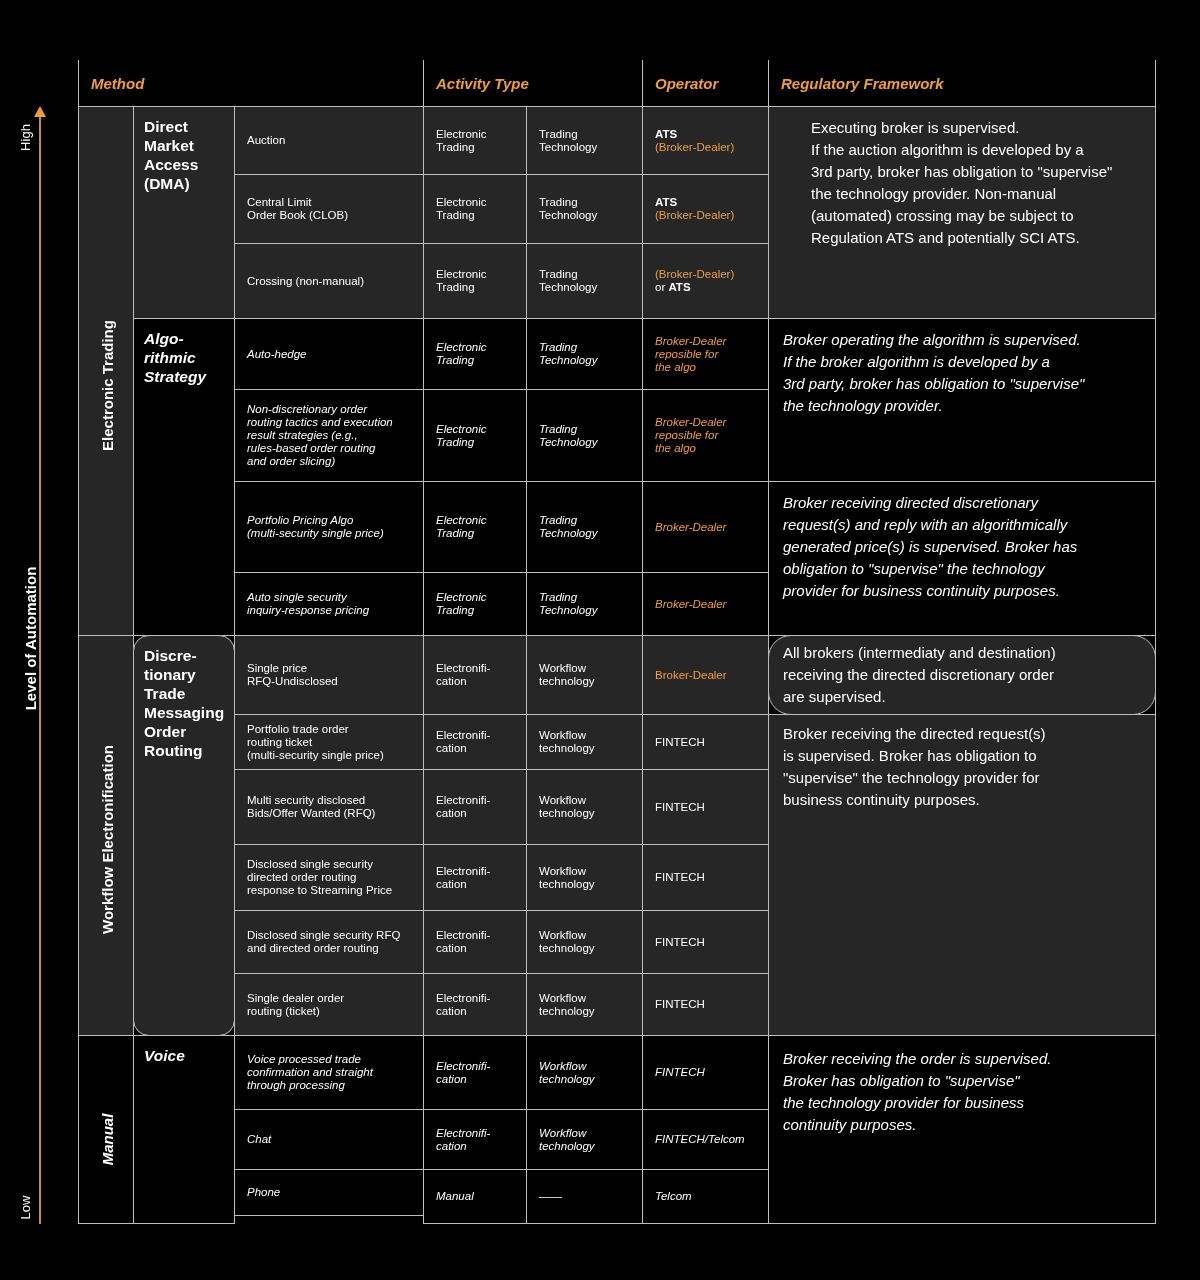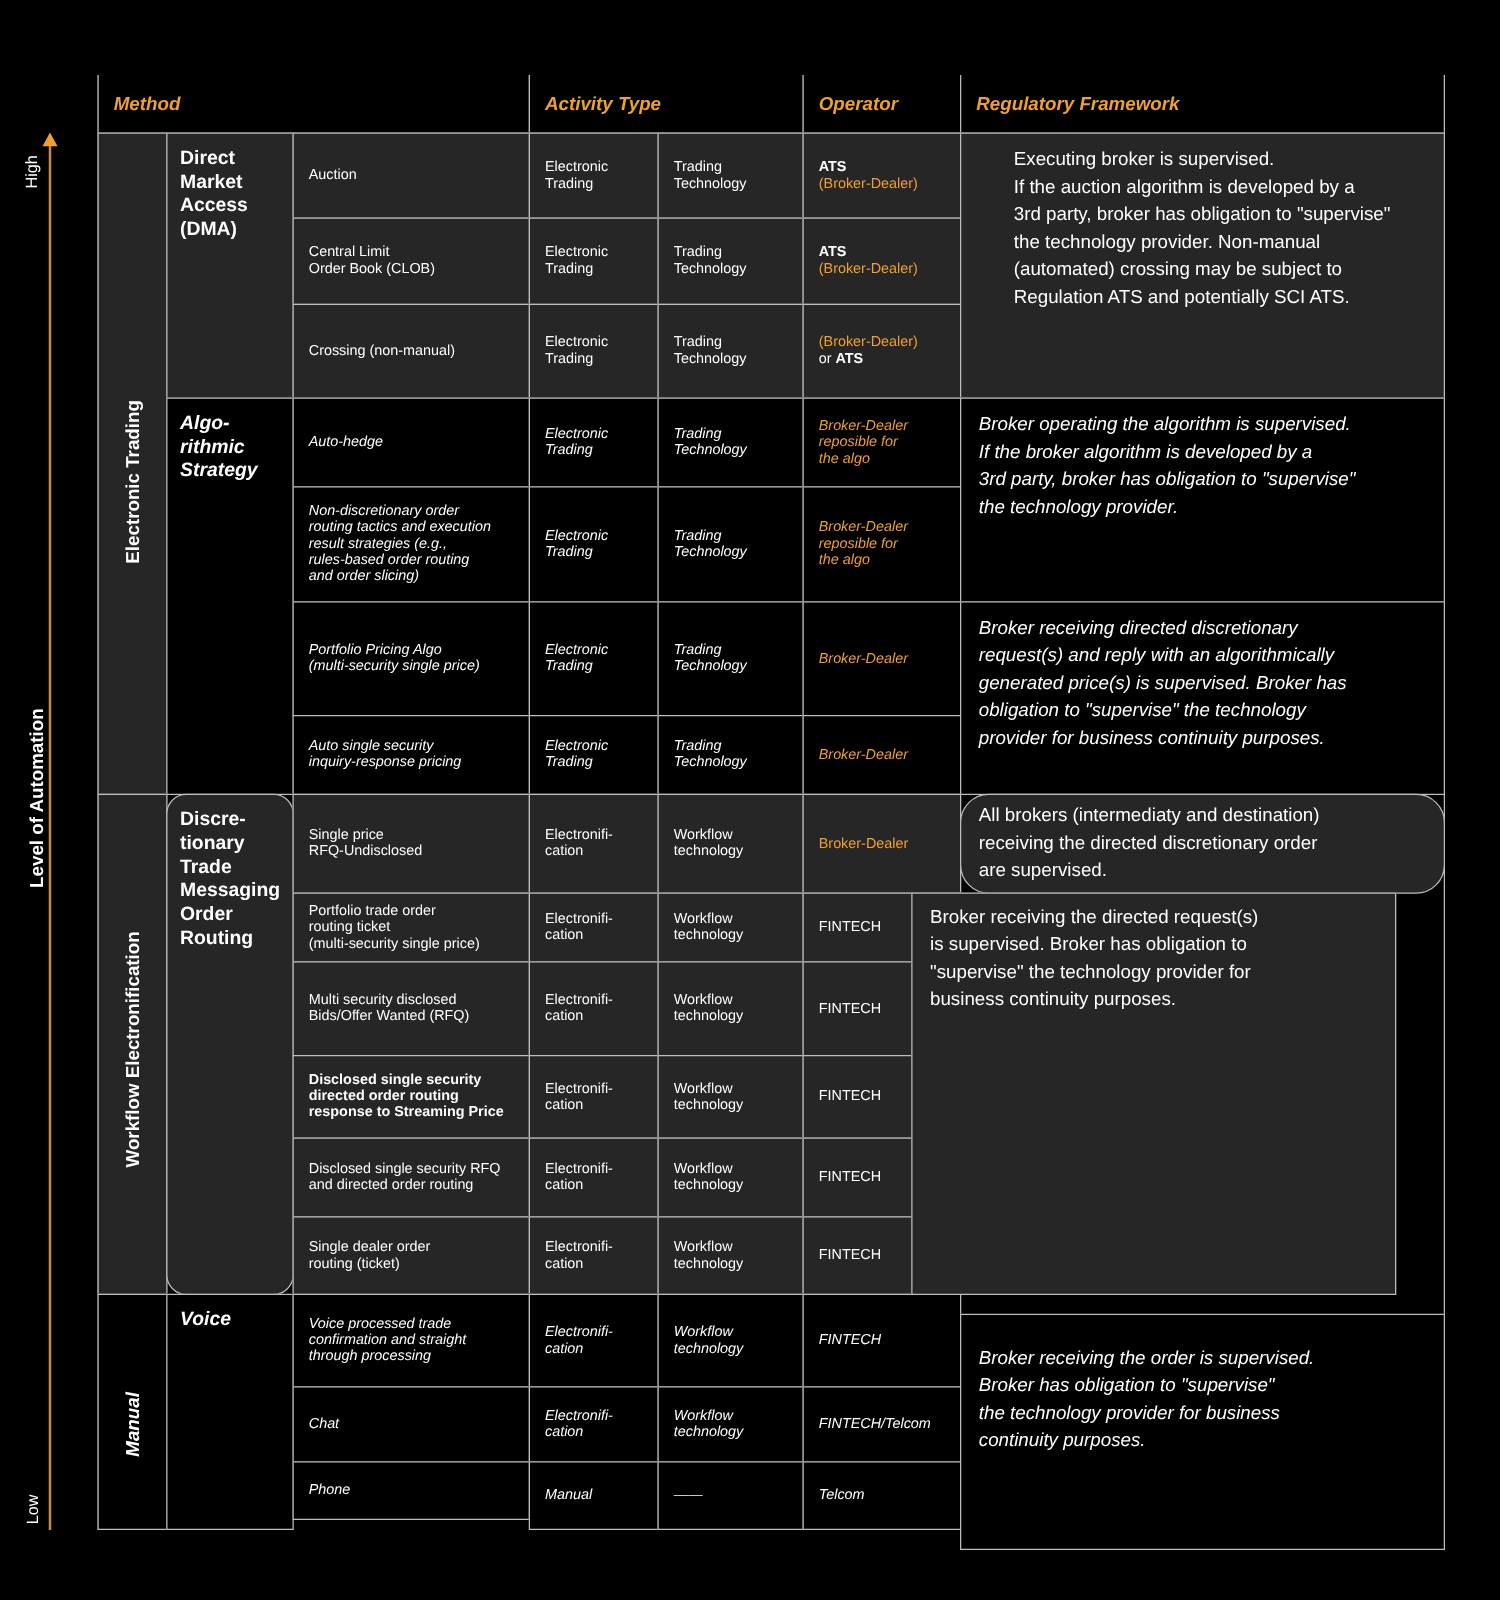--- a/index.html
+++ b/index.html
@@ -142,21 +142,21 @@
 <div class="cell gray small" style="left:642px;top:714px;width:127px;height:56px;">FINTECH</div>
 
 <div class="cell gray small" style="left:234px;top:769px;width:190px;height:76px;">Multi security disclosed
 Bids/Offer Wanted (RFQ)</div>
 <div class="cell gray small" style="left:423px;top:769px;width:104px;height:76px;">Electronifi-
 cation</div>
 <div class="cell gray small" style="left:526px;top:769px;width:117px;height:76px;">Workflow
 technology</div>
 <div class="cell gray small" style="left:642px;top:769px;width:127px;height:76px;">FINTECH</div>
 
-<div class="cell gray small" style="left:234px;top:844px;width:190px;height:67px;font-weight:bold;">Disclosed single security
+<div class="cell gray small" style="left:234px;top:844px;width:190px;height:67px;">Disclosed single security
 directed order routing
 response to Streaming Price</div>
 <div class="cell gray small" style="left:423px;top:844px;width:104px;height:67px;">Electronifi-
 cation</div>
 <div class="cell gray small" style="left:526px;top:844px;width:117px;height:67px;">Workflow
 technology</div>
 <div class="cell gray small" style="left:642px;top:844px;width:127px;height:67px;">FINTECH</div>
 
 <div class="cell gray small" style="left:234px;top:910px;width:190px;height:64px;">Disclosed single security RFQ
 and directed order routing</div>
@@ -206,20 +206,20 @@
 3rd party, broker has obligation to "supervise"
 the technology provider.</div>
 <div class="cell black reg" style="left:768px;top:481px;width:388px;height:155px;">Broker receiving directed discretionary
 request(s) and reply with an algorithmically
 generated price(s) is supervised. Broker has
 obligation to "supervise" the technology
 provider for business continuity purposes.</div>
 <div class="cell gray reg" style="left:768px;top:635px;width:388px;height:80px;padding-top:6px;border-radius:23px;">All brokers (intermediaty and destination)
 receiving the directed discretionary order
 are supervised.</div>
-<div class="cell gray reg" style="left:729px;top:714px;width:388px;height:322px;padding-top:8px;">Broker receiving the directed request(s)
+<div class="cell gray reg" style="left:768px;top:714px;width:388px;height:322px;padding-top:8px;">Broker receiving the directed request(s)
 is supervised. Broker has obligation to
 "supervise" the technology provider for
 business continuity purposes.</div>
-<div class="cell black reg" style="left:768px;top:1035px;width:388px;height:189px;padding-top:24px;margin-top:16px;">Broker receiving the order is supervised.
+<div class="cell black reg" style="left:768px;top:1035px;width:388px;height:189px;padding-top:12px;">Broker receiving the order is supervised.
 Broker has obligation to "supervise"
 the technology provider for business
 continuity purposes.</div>
 
 </body></html>

